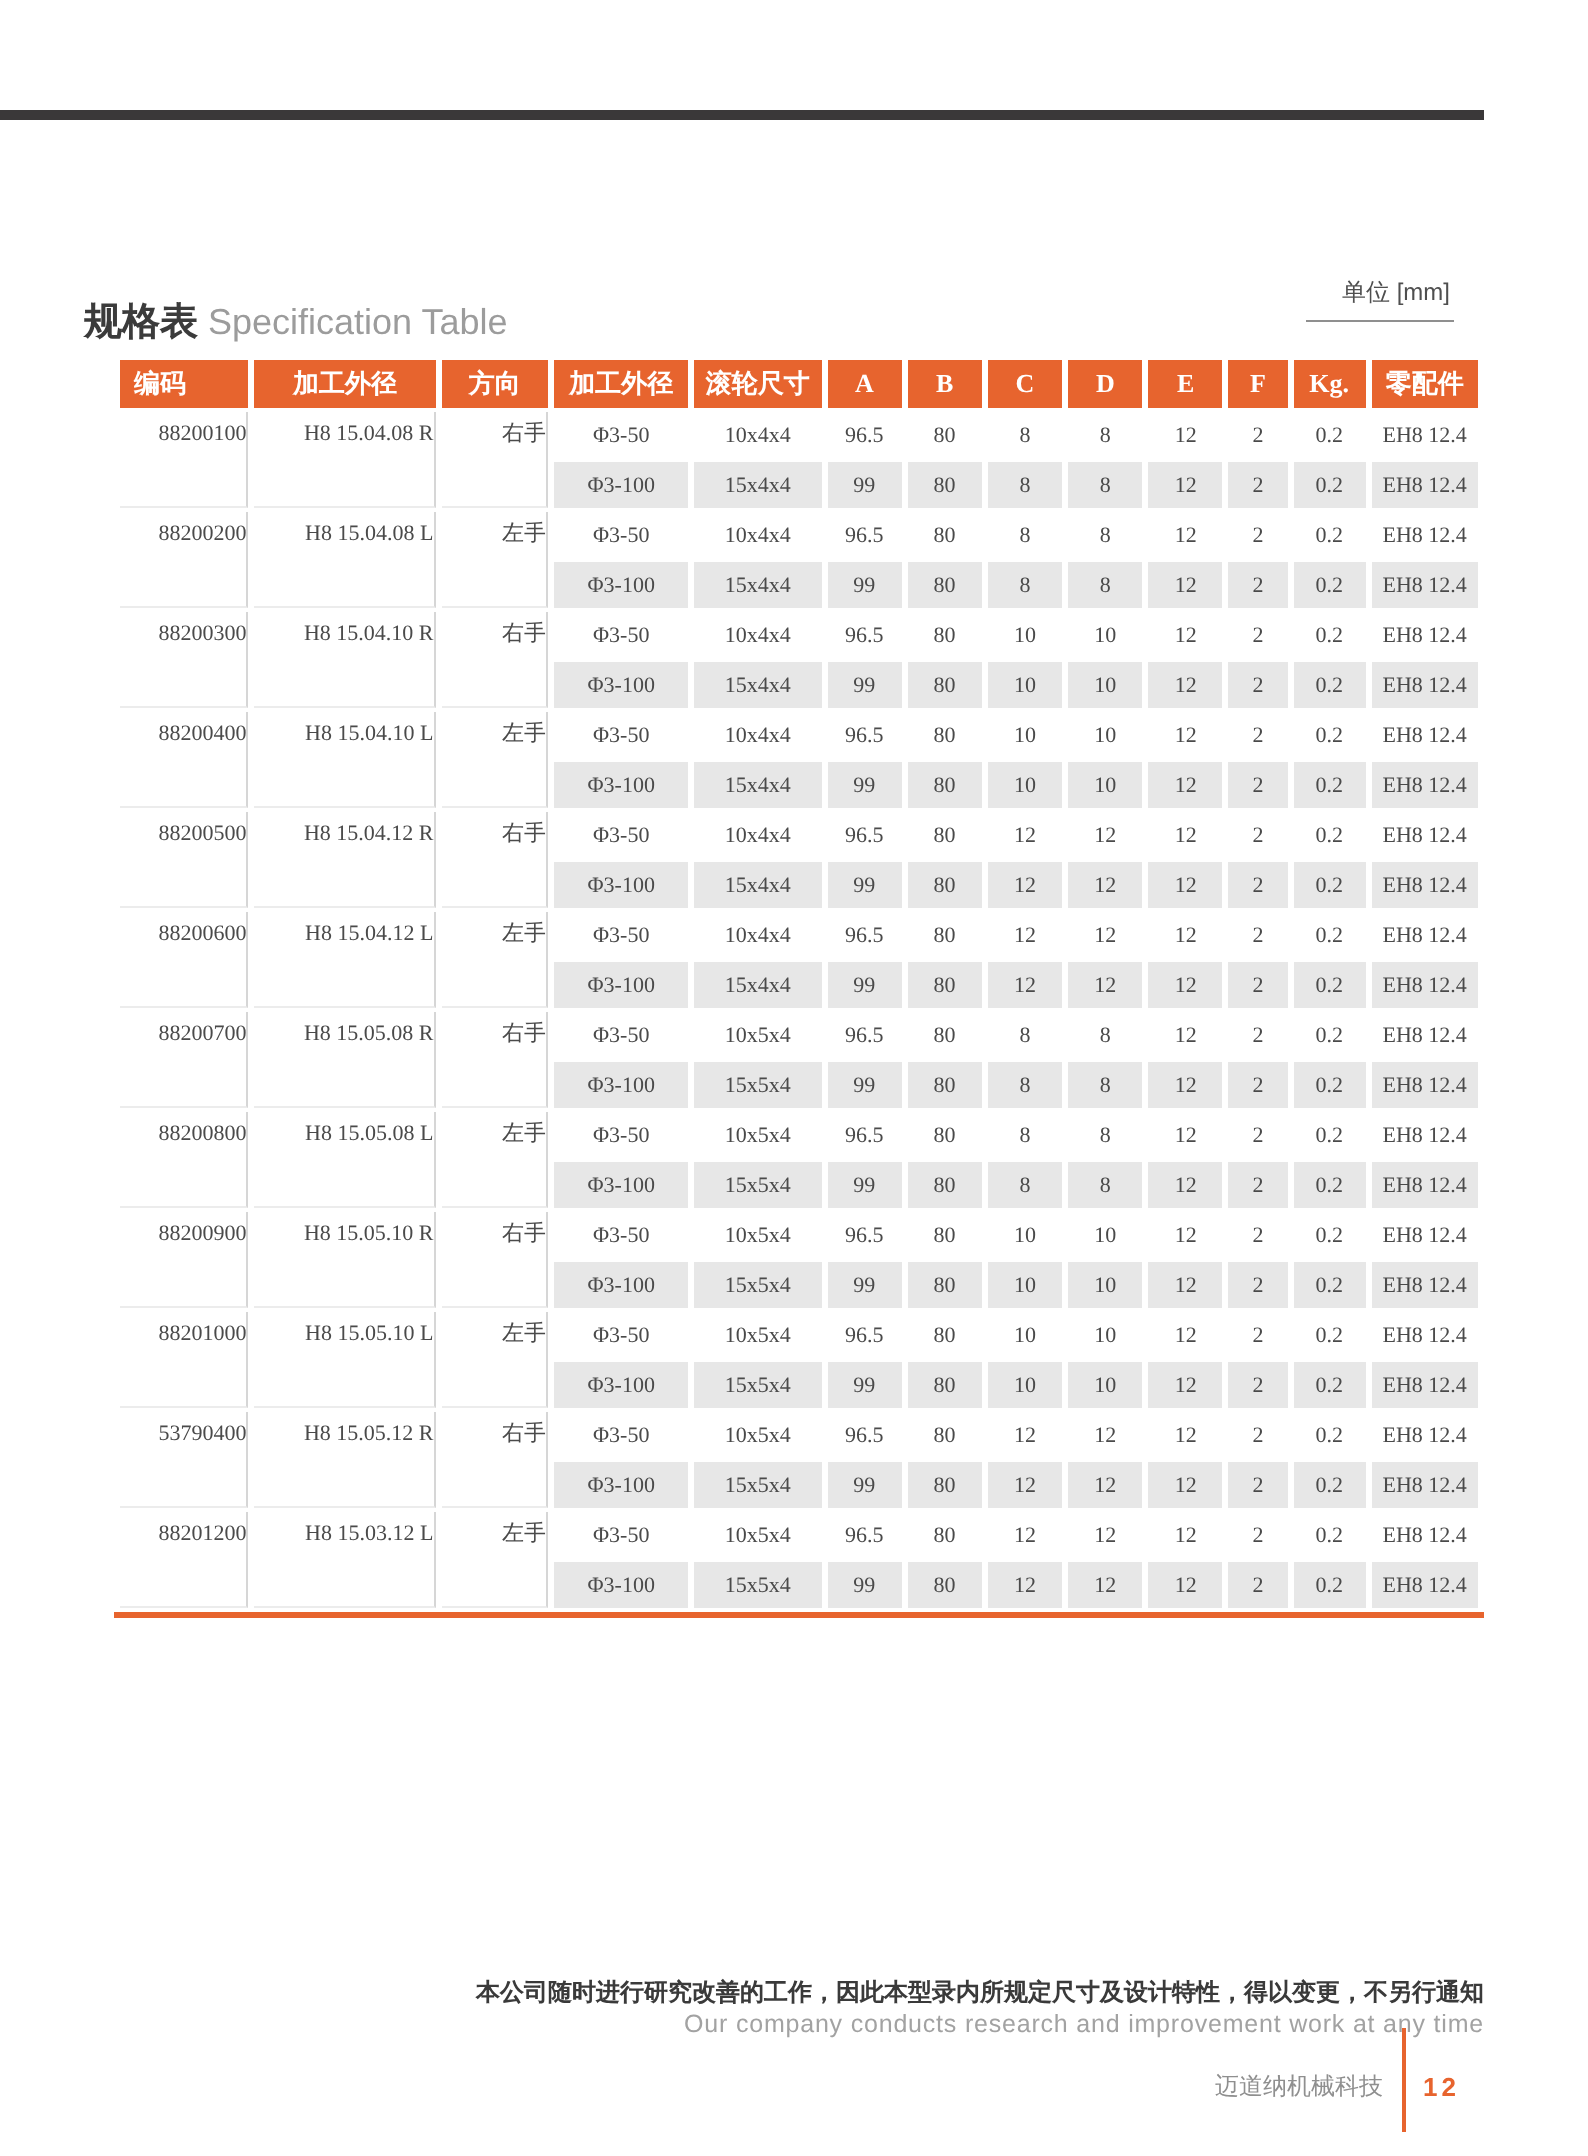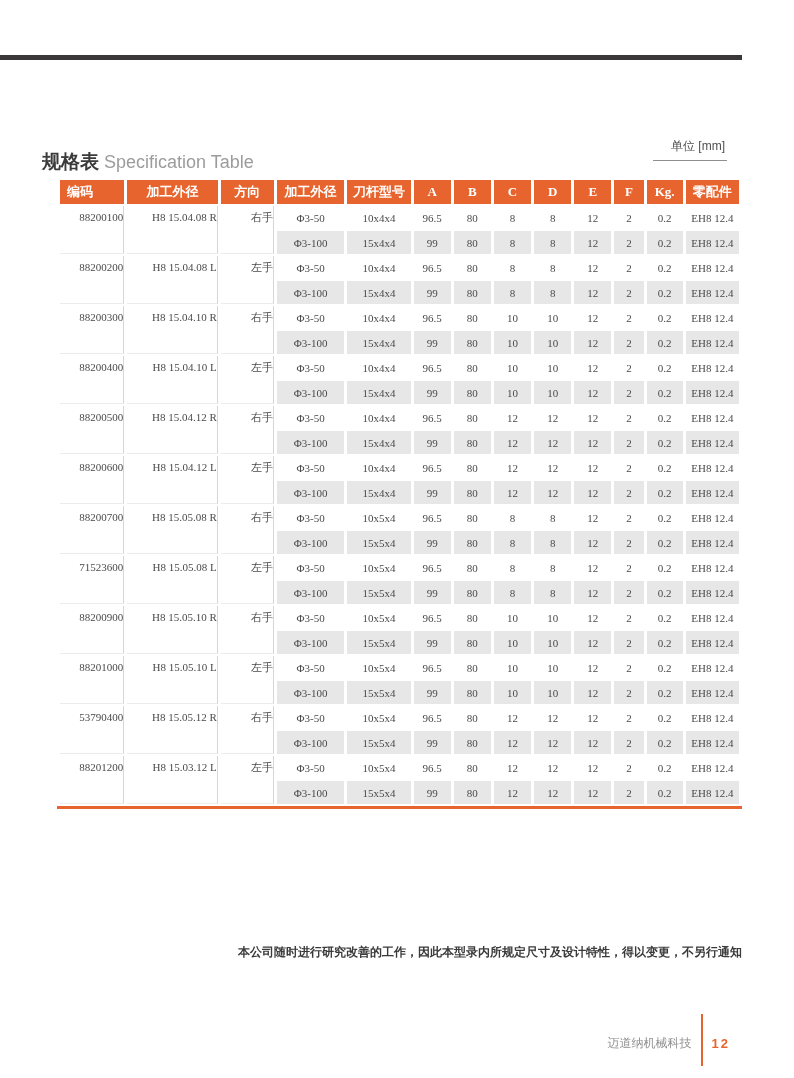--- a/index.html
+++ b/index.html
@@ -64,21 +64,21 @@
   }
   table.spec td.alt { background: var(--alt-row); }
   table.spec td.merged {
     vertical-align: top;
     line-height: 23px;
     border-right: 1px solid var(--cell-line);
     border-bottom: 1px solid #ECECEC;
     text-align: right;
   }
   .disclaimer {
-    position: absolute; top: 944px; left: 57px; width: 685px;
+    position: absolute; top: 988px; left: 57px; width: 685px;
     text-align: right;
   }
   .disclaimer .zh {
     font-size: 12px; font-weight: bold; color: #3A3A3A; line-height: 16px;
   }
   .disclaimer .en {
     font-size: 12.5px; color: #A2A2A2; letter-spacing: 0.4px; line-height: 16px;
   }
   .page-footer {
     position: absolute; top: 1014px; right: 64px;
@@ -119,21 +119,21 @@
         <col style="width:29px">
         <col style="width:36px">
       <col style="width:53px">
     </colgroup>
     <thead>
       <tr>
         <th class="first">编码</th>
         <th>加工外径</th>
         <th>方向</th>
         <th>加工外径</th>
-        <th>刀杆型号</th>
+        <th>滚轮尺寸</th>
         <th>A</th>
         <th>B</th>
         <th>C</th>
         <th>D</th>
         <th>E</th>
         <th>F</th>
         <th>Kg.</th>
         <th>零配件</th>
       </tr>
     </thead>
@@ -321,21 +321,21 @@
           <td class="alt">99</td>
           <td class="alt">80</td>
           <td class="alt">8</td>
           <td class="alt">8</td>
           <td class="alt">12</td>
           <td class="alt">2</td>
           <td class="alt">0.2</td>
           <td class="alt">EH8 12.4</td>
         </tr>
         <tr>
-          <td rowspan="2" class="merged">71523600</td>
+          <td rowspan="2" class="merged">88200800</td>
           <td rowspan="2" class="merged">H8 15.05.08 L</td>
           <td rowspan="2" class="merged">左手</td>
           <td>Φ3-50</td>
           <td>10x5x4</td>
           <td>96.5</td>
           <td>80</td>
           <td>8</td>
           <td>8</td>
           <td>12</td>
           <td>2</td>
@@ -461,19 +461,20 @@
           <td class="alt">2</td>
           <td class="alt">0.2</td>
           <td class="alt">EH8 12.4</td>
         </tr>
       </tbody>
   </table>
 </div>
 
 <div class="disclaimer">
   <div class="zh">本公司随时进行研究改善的工作，因此本型录内所规定尺寸及设计特性，得以变更，不另行通知</div>
+  <div class="en">Our company conducts research and improvement work at any time</div>
 </div>
 
 <div class="page-footer">
   <span class="company">迈道纳机械科技</span>
   <span class="footer-divider"></span>
   <span class="page-num">12</span>
 </div>
 
 </body></html>

